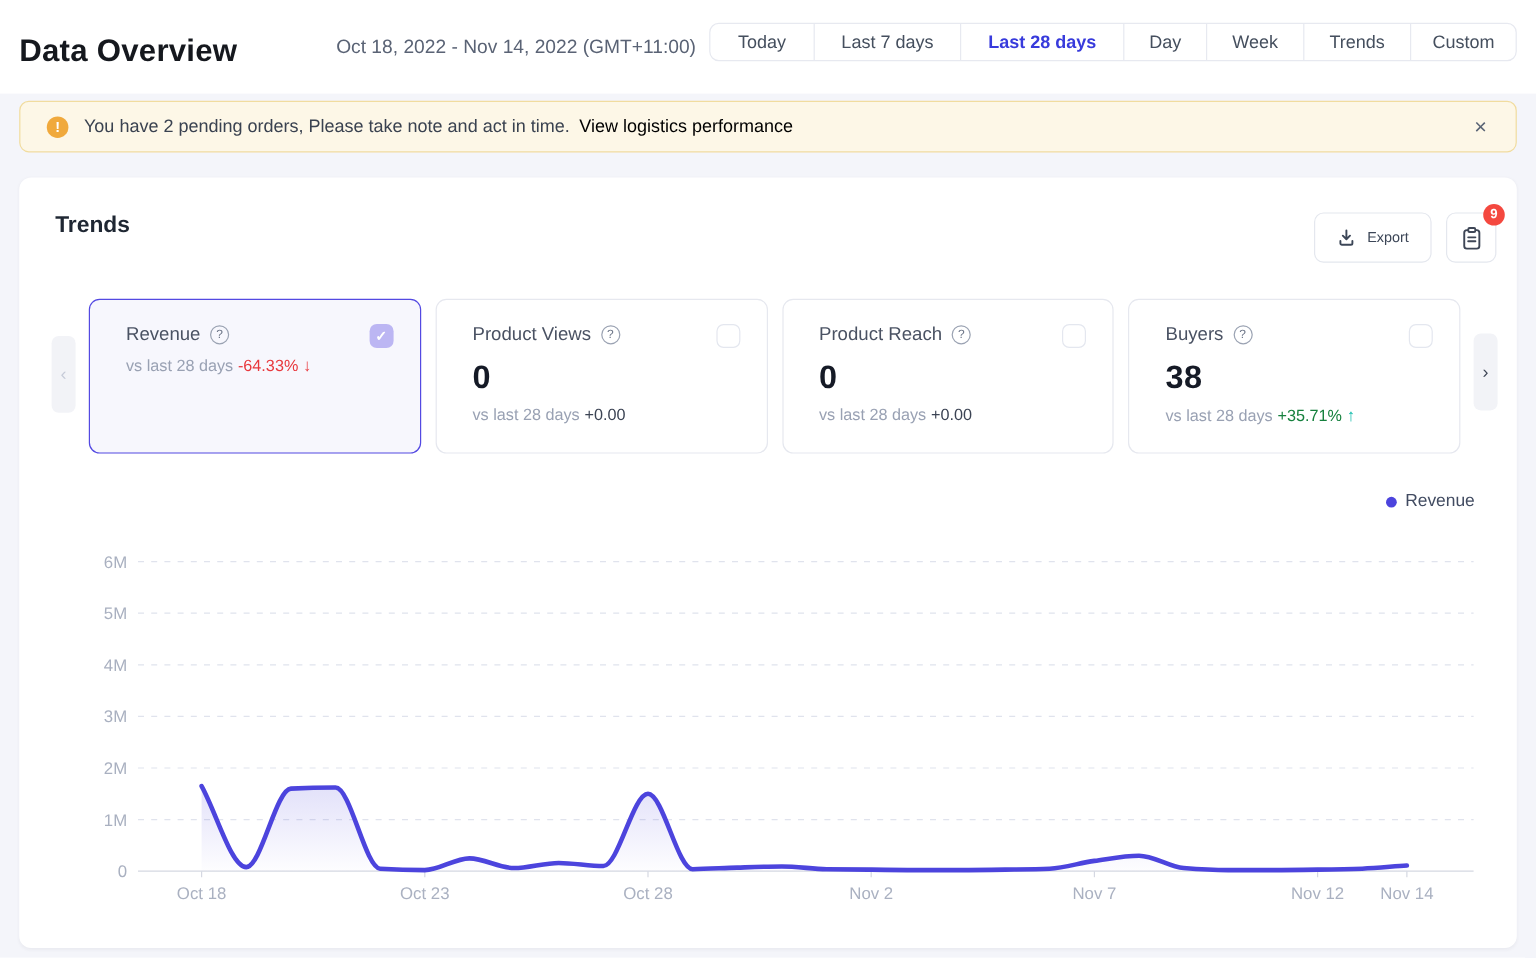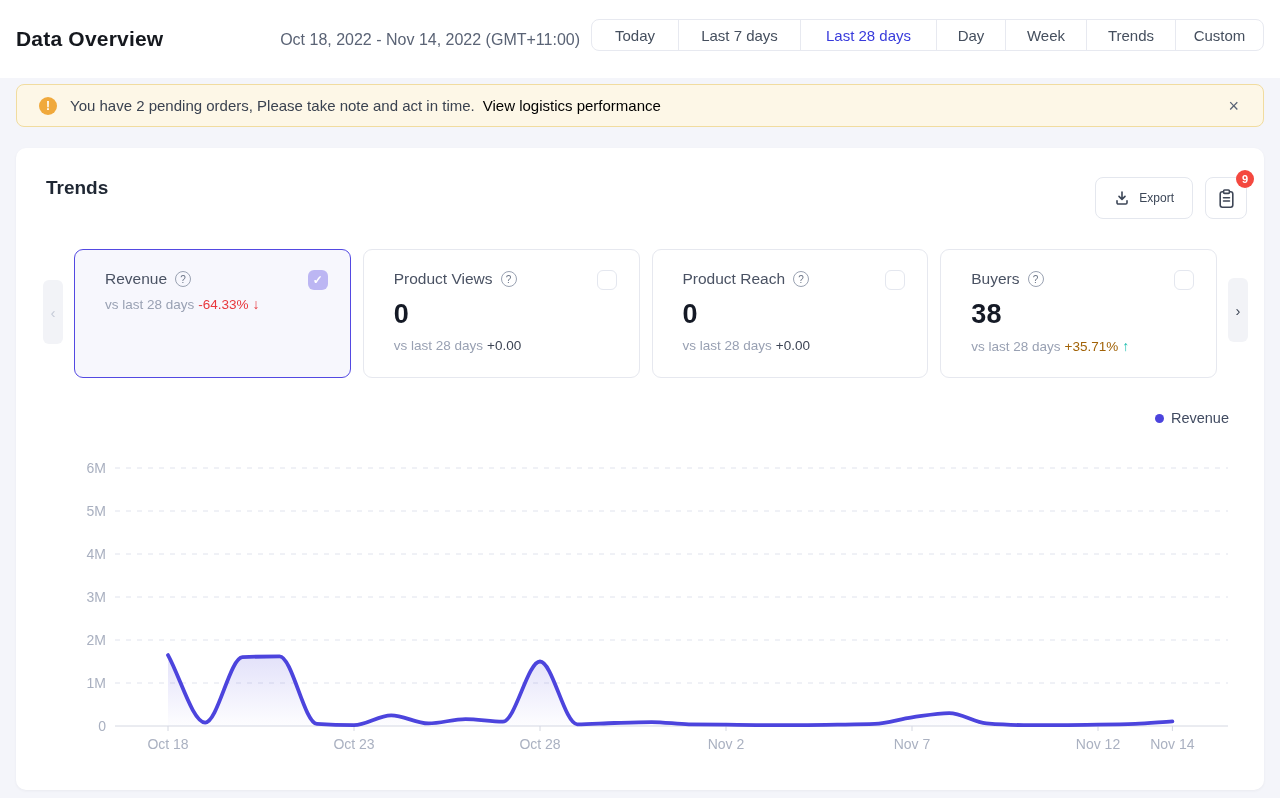--- a/index.html
+++ b/index.html
@@ -1,28 +1,28 @@
 <!DOCTYPE html>
 <html><head>
 <meta charset="utf-8">
 <style>
   * { margin:0; padding:0; box-sizing:border-box; }
   html,body { width:1280px; height:798px; overflow:hidden; }
   body { font-family:"Liberation Sans", sans-serif; background:#f4f5fa; position:relative; color:#1f2733; }
 
   
   .header { position:absolute; left:0; top:0; width:1280px; height:78px; background:#ffffff; }
-  .page-title { position:absolute; left:16px; top:27px; font-size:21px; font-weight:bold; color:#15181e; letter-spacing:.2px; }
+  .page-title { position:absolute; left:16px; top:27px; font-size:26px; font-weight:bold; color:#15181e; letter-spacing:.2px; }
   .date-range { position:absolute; right:700px; top:31px; font-size:16px; color:#5a6375; white-space:nowrap; }
   .tabgroup { position:absolute; right:16px; top:19px; height:32px; display:flex; background:#fff; border:1px solid #e7e9f0; border-radius:8px; overflow:hidden; }
   .tab { display:flex; align-items:center; justify-content:center; font-size:15px; color:#454f5e; border-left:1px solid #e7e9f0; cursor:pointer; white-space:nowrap; }
   .tab:first-child { border-left:none; }
   .tab:nth-child(1){width:86px}.tab:nth-child(2){width:122px}.tab:nth-child(3){width:136px}
   .tab:nth-child(4){width:69px}.tab:nth-child(5){width:81px}.tab:nth-child(6){width:89px}.tab:nth-child(7){width:88px}
-  .tab.active { color:#383bdc; font-weight:400; }
+  .tab.active { color:#383bdc; font-weight:700; }
 
   
   .banner { position:absolute; left:16px; top:84px; width:1248px; height:43px; background:#fdf7e7; border:1px solid #f1dc9f; border-radius:8px; display:flex; align-items:center; padding:0 20px 0 22px; }
   .warn-ic { width:18px; height:18px; border-radius:50%; background:#f0a93c; color:#fff; font-size:12px; font-weight:bold; display:flex; align-items:center; justify-content:center; flex:none; }
   .banner-msg { margin-left:13px; font-size:15px; color:#3a4250; }
   .banner-link { margin-left:8px; font-size:15px; color:#000000; cursor:pointer; }
   .banner-close { margin-left:auto; font-size:18px; color:#5a6475; cursor:pointer; line-height:1; padding:2px 4px; }
 
   
   .panel { position:absolute; left:16px; top:148px; width:1248px; height:642px; background:#ffffff; border-radius:10px; box-shadow:0 1px 3px rgba(30,35,60,.05); }
@@ -42,21 +42,21 @@
   .card.selected { border:1.5px solid #5349e2; background:#f7f7fd; }
   .card-head { display:flex; align-items:center; gap:8px; font-size:15.5px; color:#4a5263; }
   .help-ic { width:16px; height:16px; border-radius:50%; border:1.2px solid #9aa2b2; color:#6b7486; font-size:10px; display:flex; align-items:center; justify-content:center; cursor:pointer; }
   .cbox { position:absolute; top:20px; right:22px; width:20px; height:20px; border-radius:6px; background:#fff; border:1.5px solid #e4e7ef; display:flex; align-items:center; justify-content:center; cursor:pointer; }
   .cbox.checked { background:#bcb6f3; border:none; color:#fff; font-size:12px; font-weight:bold; }
   .card-val { margin-top:11px; font-size:27px; font-weight:bold; color:#151a26; letter-spacing:.3px; display:flex; align-items:baseline; }
   .val-prefix { font-size:18px; font-weight:bold; margin-right:2px; }
   .card-sub { margin-top:8px; font-size:13.5px; color:#99a1b3; display:flex; align-items:center; gap:4px; }
   .delta { font-weight:500; }
   .delta.neg { color:#e8383d; }
-  .delta.pos { color:#a16207; }
+  .delta.pos { color:#15803d; }
   .delta.flat { color:#3c4454; }
   .delta-arrow { font-weight:bold; font-size:14px; }
   .delta-arrow.neg { color:#e8383d; } .delta-arrow.pos { color:#18bdae; }
 
   
   .legend { position:absolute; right:35px; top:262px; display:flex; align-items:center; gap:7px; font-size:14.5px; color:#414b61; }
   .legend-dot { width:9px; height:9px; border-radius:50%; background:#4c44dd; }
   .chart-wrap { position:absolute; left:0; top:282px; width:1248px; height:345px; }
   svg text { font-family:"Liberation Sans", sans-serif; }
 </style>

